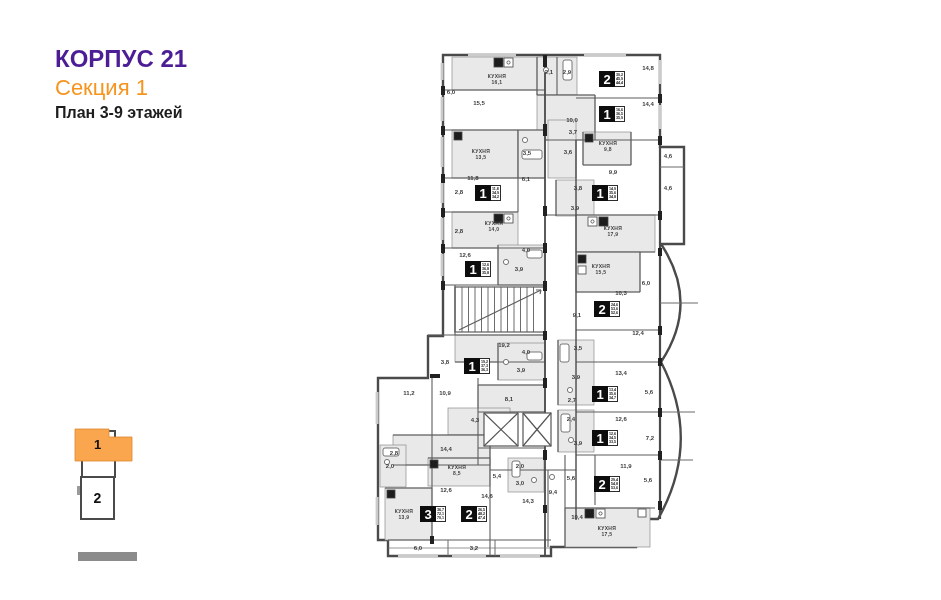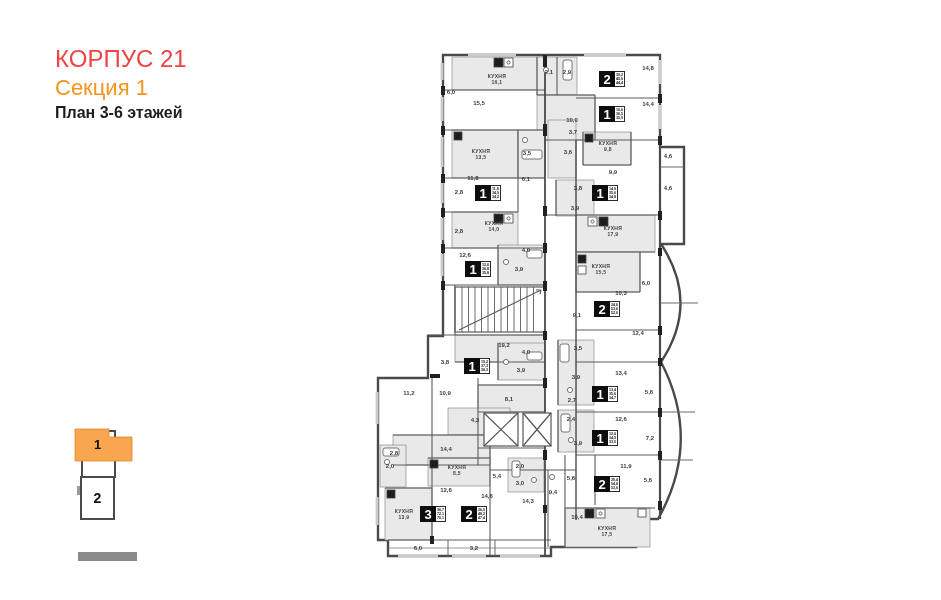--- a/index.html
+++ b/index.html
@@ -2,21 +2,21 @@
 <html><head>
 <meta charset="utf-8">
 <style>
   html,body{margin:0;padding:0;}
   body{
     width:941px;height:600px;position:relative;background:#ffffff;
     font-family:"Liberation Sans",sans-serif;overflow:hidden;
   }
   
   .title-block{position:absolute;left:55px;top:44px;}
-  .title-line1{font-size:24px;font-weight:normal;color:#ef4444;line-height:1.25;}
+  .title-line1{font-size:24px;font-weight:bold;color:#4c1d95;line-height:1.25;}
   .title-line2{font-size:22px;font-weight:normal;color:#F7941E;line-height:1.25;}
   .title-line3{font-size:16px;font-weight:bold;color:#1d1d1d;line-height:1.35;}
   
   .minimap{position:absolute;left:74px;top:428px;width:70px;height:140px;}
   .mm-box{position:absolute;background:#fff;border:2px solid #4a4a4a;
           display:flex;align-items:center;justify-content:center;
           font-weight:bold;font-size:14px;color:#111;}
   .mm-3{left:7px;top:2px;width:31px;height:44px;}
   .mm-2{left:6px;top:48px;width:31px;height:40px;}
   .mm-1{left:4px;top:90px;width:59px;height:34px;border:none;background:transparent;}
@@ -446,21 +446,21 @@
         <div>26,5</div>
         <div>48,2</div>
         <div>47,4</div>
       </div>
     </div>
   </div>
 
 <div class="title-block">
   <div class="title-line1">КОРПУС 21</div>
   <div class="title-line2">Секция 1</div>
-  <div class="title-line3">План 3-6 этажей</div>
+  <div class="title-line3">План 3-9 этажей</div>
 </div>
 
 <div class="minimap">
   <div class="mm-tick" style="left:4px;top:12px;width:3px;height:10px;"></div>
   <div class="mm-tick" style="left:38px;top:20px;width:3px;height:10px;"></div>
   <div class="mm-tick" style="left:3px;top:58px;width:3px;height:9px;"></div>
   <div class="mm-tick" style="left:37px;top:56px;width:3px;height:9px;"></div>
   <div class="mm-box mm-3">
     <span>3</span>
   </div>

